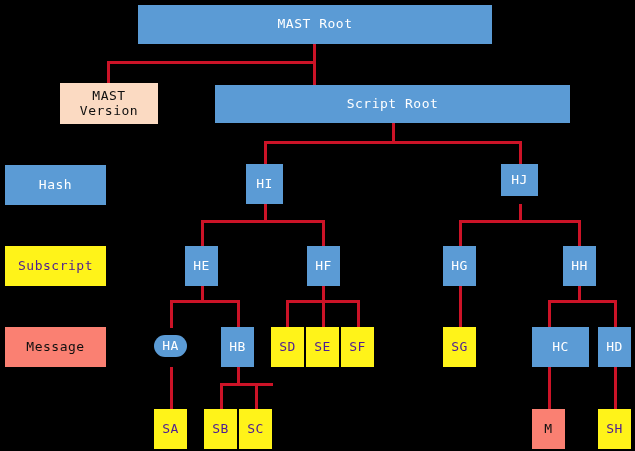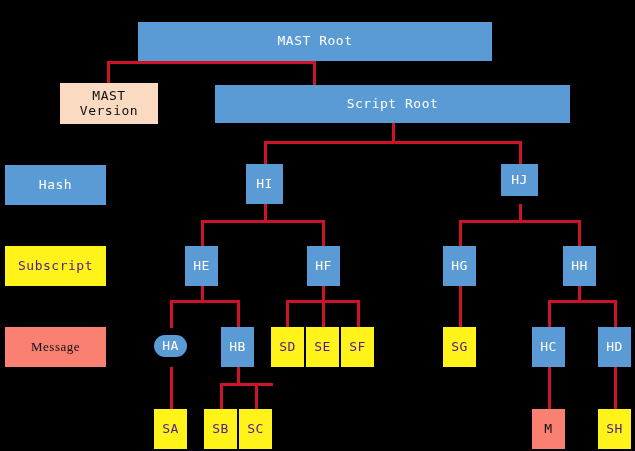--- a/index.html
+++ b/index.html
@@ -112,25 +112,25 @@
   <div class="edge v" style="left:548px; top:367px; height:42px;"></div>
 
   <div class="edge v" style="left:614px; top:367px; height:42px;"></div>
 
   <div class="node hash legend" style="left:5px; top:165px; width:101px; height:40px;">
     <span>Hash</span>
   </div>
   <div class="node subscript legend" style="left:5px; top:246px; width:101px; height:40px;">
     <span>Subscript</span>
   </div>
-  <div class="node message legend" style="left:5px; top:327px; width:101px; height:40px;font-family:Liberation Serif, serif;">
+  <div class="node message legend" style="left:5px; top:327px; width:101px; height:40px;">
     <span>Message</span>
   </div>
 
-  <div class="node hash wide" style="left:138px; top:22px; width:354px; height:39px;">
+  <div class="node hash wide" style="left:138px; top:5px; width:354px; height:39px;">
     <span>MAST Root</span>
   </div>
 
   <div class="node version small" style="left:60px; top:83px; width:98px; height:41px; flex-direction:column;">
     <span>MAST</span>
     <span>Version</span>
   </div>
 
   <div class="node hash wide" style="left:215px; top:85px; width:355px; height:38px;">
     <span>Script Root</span>
@@ -167,21 +167,21 @@
   </div>
   <div class="node subscript small" style="left:306px; top:327px; width:33px; height:40px;">
     <span>SE</span>
   </div>
   <div class="node subscript small" style="left:341px; top:327px; width:33px; height:40px;">
     <span>SF</span>
   </div>
   <div class="node subscript small" style="left:443px; top:327px; width:33px; height:40px;">
     <span>SG</span>
   </div>
-  <div class="node hash small" style="left:532px; top:327px; width:33px; height:40px;align-items:center;">
+  <div class="node hash small" style="left:532px; top:327px; width:57px; height:40px;align-items:center;">
     <span>HC</span>
   </div>
   <div class="node hash small" style="left:598px; top:327px; width:33px; height:40px;">
     <span>HD</span>
   </div>
 
   <div class="node subscript small" style="left:154px; top:409px; width:33px; height:40px;">
     <span>SA</span>
   </div>
   <div class="node subscript small" style="left:204px; top:409px; width:33px; height:40px;">

